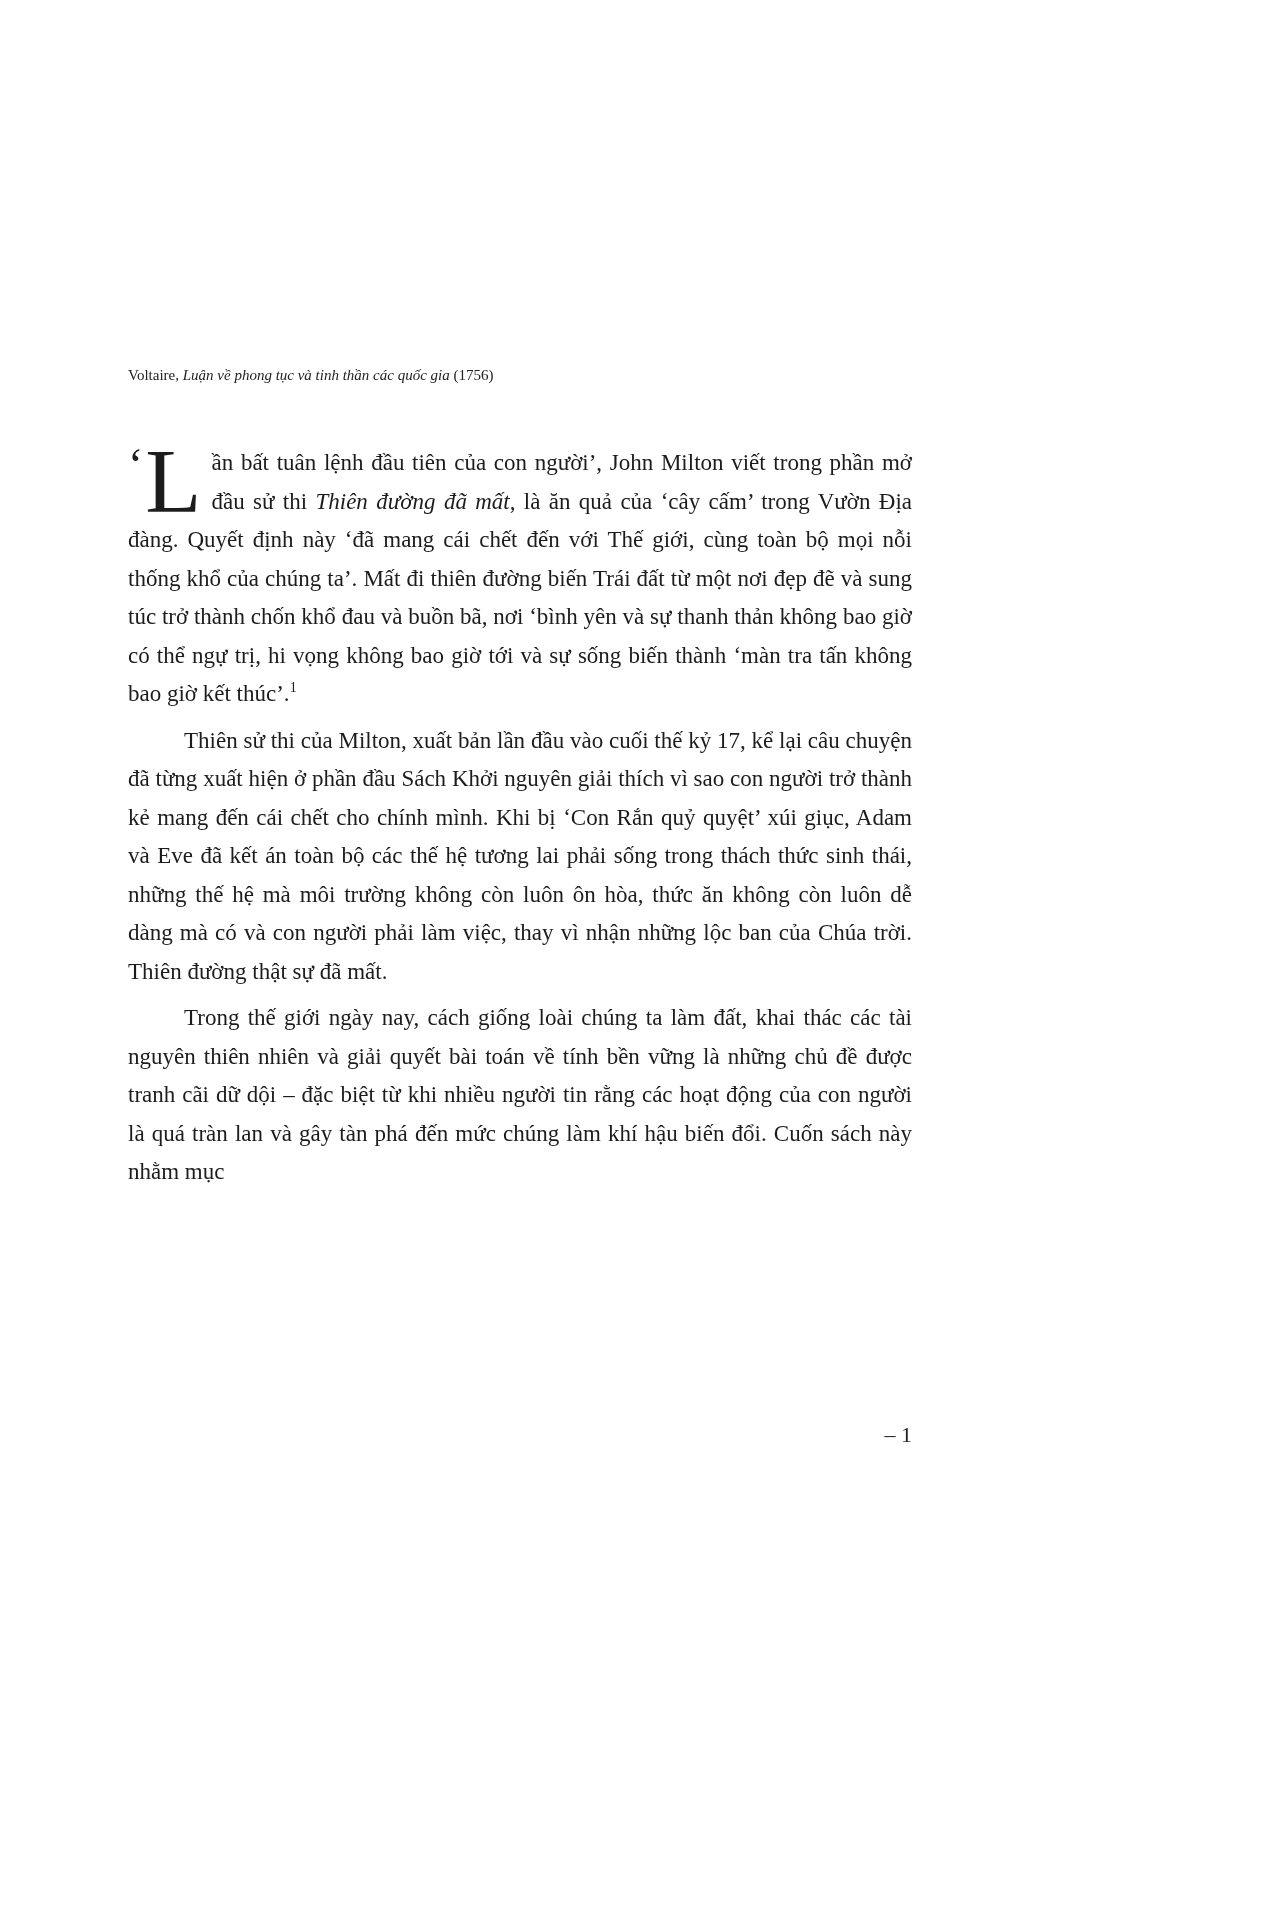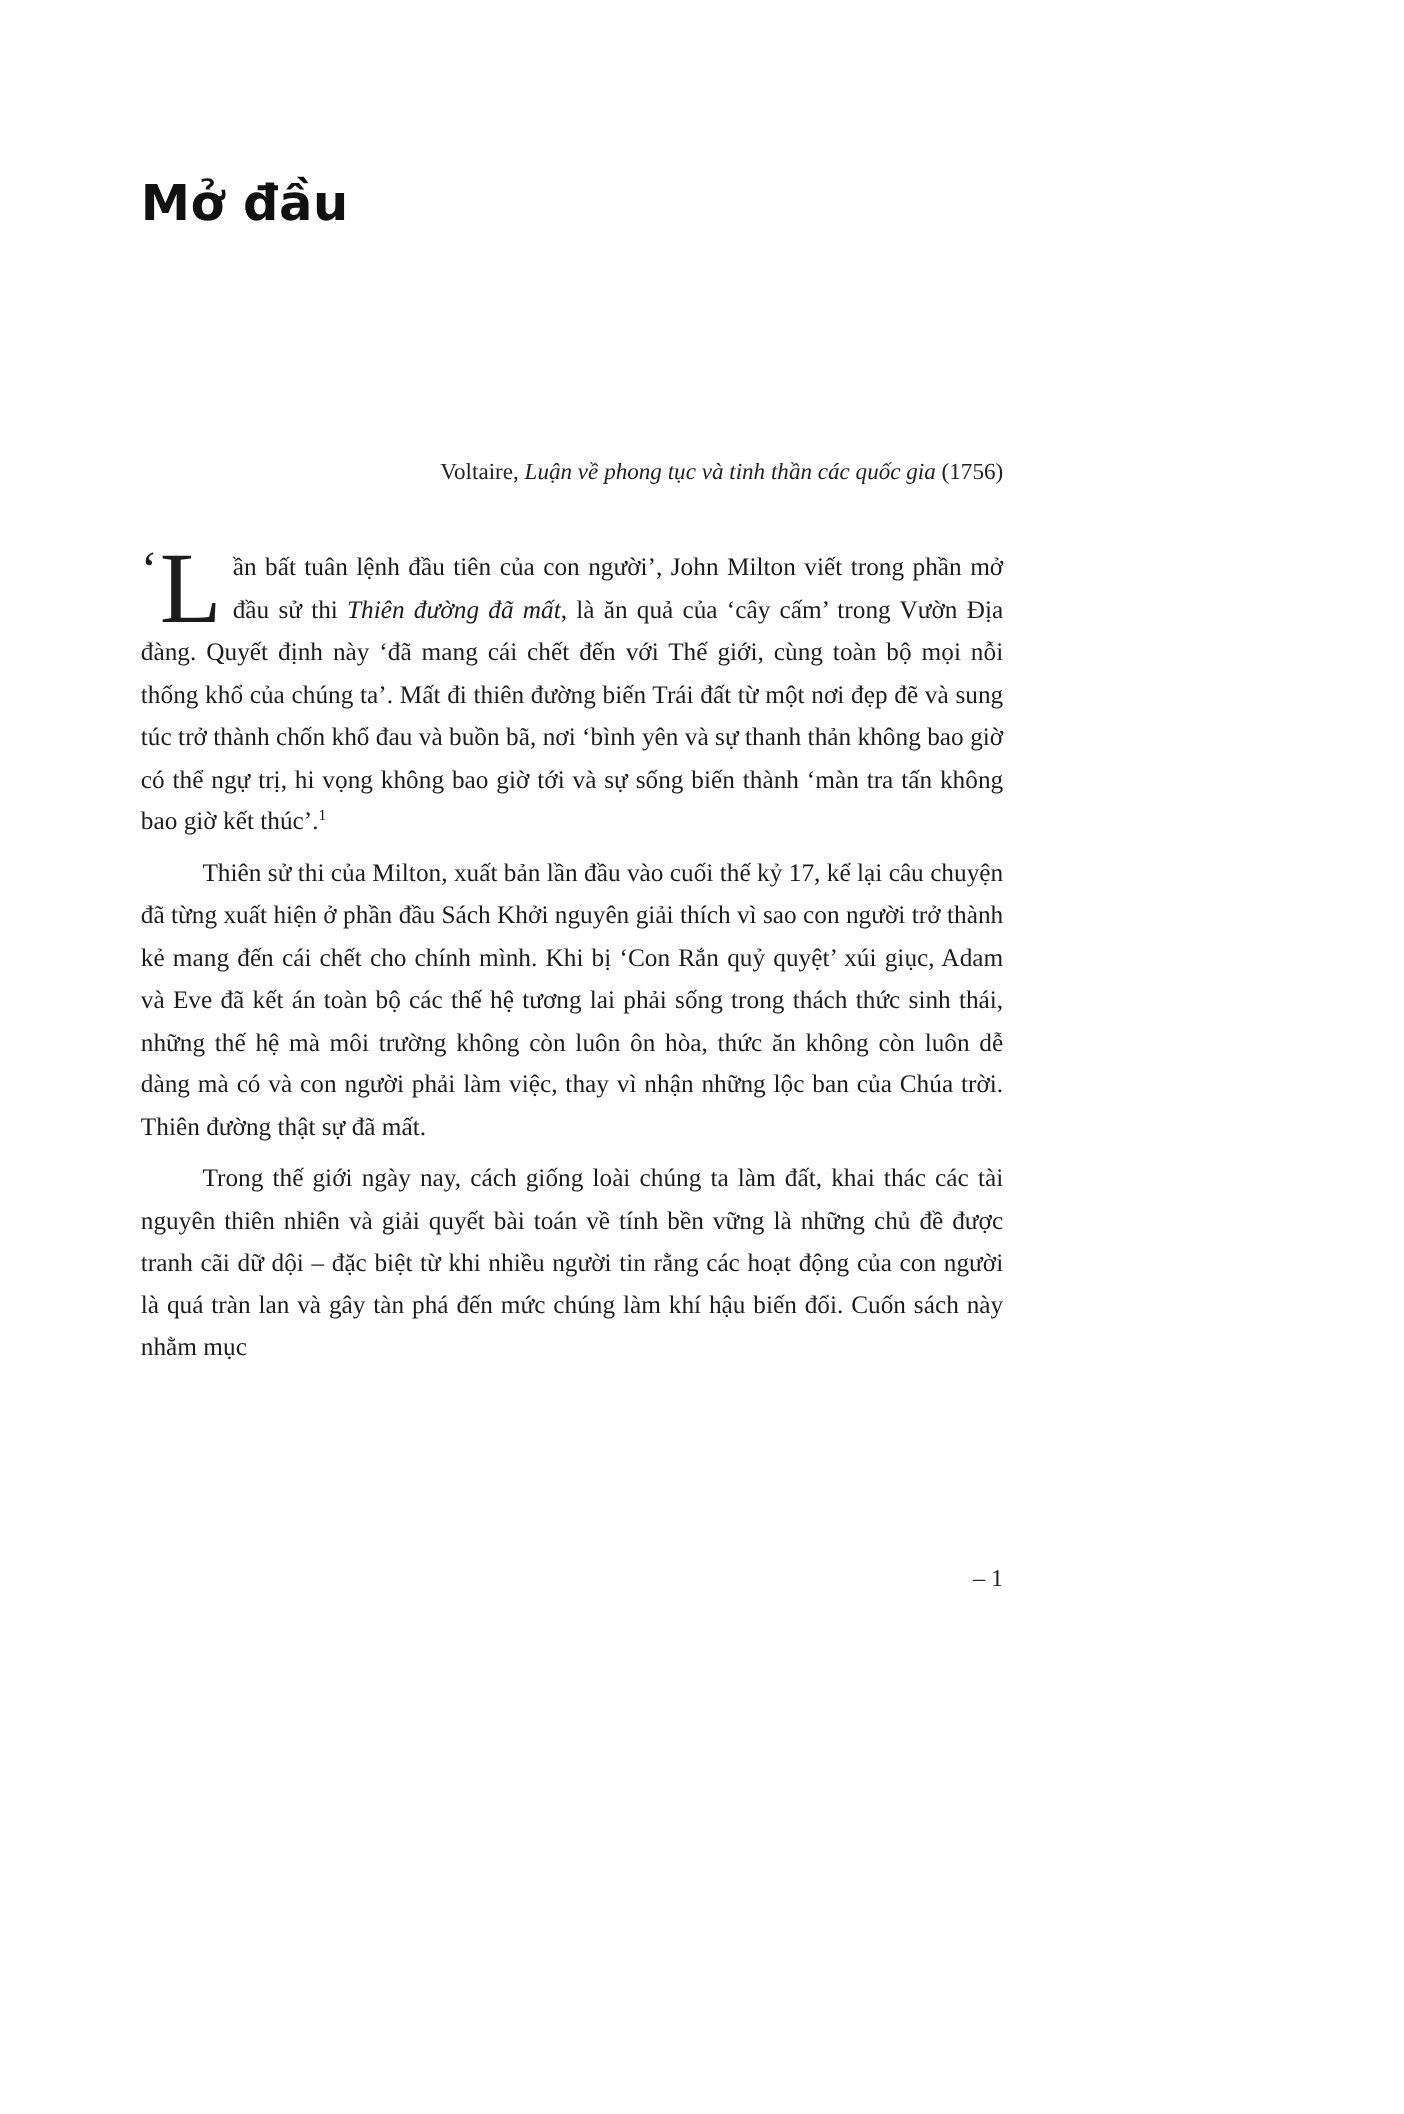--- a/index.html
+++ b/index.html
@@ -39,22 +39,21 @@
     color: #222222;
   }
   .epigraph-quote {
     margin: 0;
   }
   .attribution {
     margin: 16px 0 0 0;
     width: 726px; 
     margin-left: -58px;
     padding-left: 0;
-    text-align: right;
-    font-size: 21px;
+    font-size: 15px;
     line-height: 34px;
     width: 726px;
   }
   .attribution { width: 784px; }
   .attribution em { font-style: italic; }
   .body-text {
     margin-top: 52px;
     font-family: "Liberation Serif", "DejaVu Serif", serif;
     font-size: 23px;
     line-height: 38.5px;
@@ -99,21 +98,20 @@
     font-size: 22px;
     color: #222222;
   }
 </style>
 </head>
 <body>
 
 <div class="page">
   <div class="content">
 
-    <h1 class="title">Mở đầu</h1>
 
     <div class="epigraph">
       <p class="attribution">
         <span>Voltaire, </span><em>Luận về phong tục và tinh thần các quốc gia</em><span> (1756)</span>
       </p>
     </div>
 
     <div class="body-text">
       <p class="para first">
         <span class="dropcap-block">

